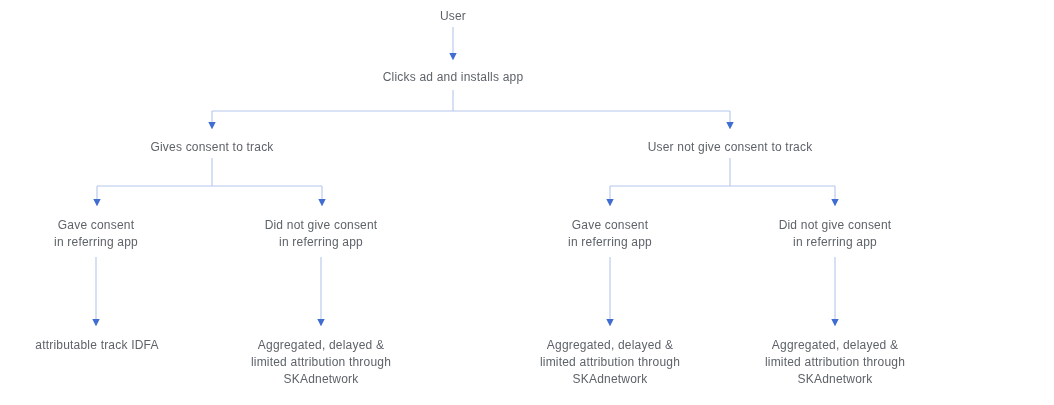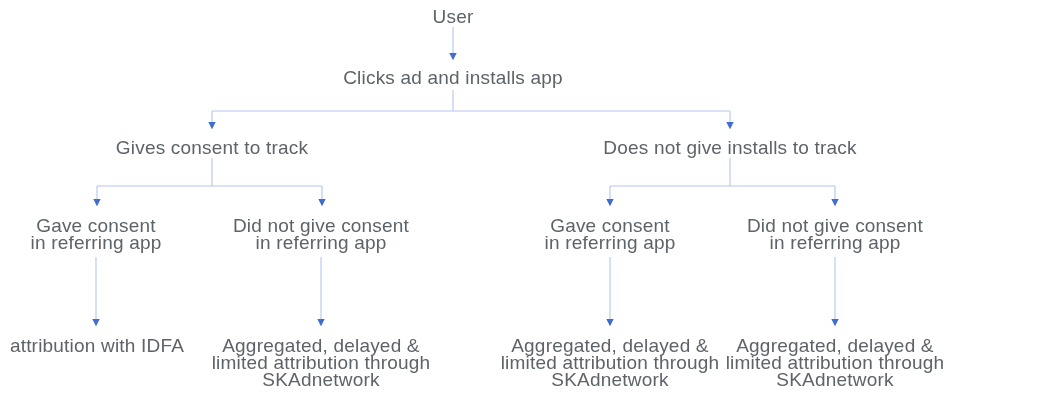--- a/index.html
+++ b/index.html
@@ -30,21 +30,21 @@
     fill: none;
   }
   .connectors marker path {
     fill: var(--arrowhead);
     stroke: none;
   }
   .node {
     position: absolute;
     transform: translateX(-50%);
     text-align: center;
-    font-size: 19px;
+    font-size: 12px;
     line-height: 17px;
     white-space: nowrap;
     letter-spacing: 0.2px;
   }
 </style>
 </head>
 <body>
 
 <div class="canvas">
 
@@ -69,21 +69,21 @@
     <path d="M610,257 V321" marker-end="url(#ah)"></path>
     <path d="M835,257 V321" marker-end="url(#ah)"></path>
   </svg>
 
   <div class="node" style="left:453px; top:8px">User</div>
 
   <div class="node" style="left:453px; top:69px">Clicks ad and installs app</div>
 
   <div class="node" style="left:212px; top:139px">Gives consent to track</div>
 
-  <div class="node" style="left:730px; top:139px">Does not give installs to track</div>
+  <div class="node" style="left:730px; top:139px">User not give consent to track</div>
 
   <div class="node" style="left:96px; top:217px">
     <div>Gave consent</div>
     <div>in referring app</div>
   </div>
 
   <div class="node" style="left:321px; top:217px">
     <div>Did not give consent</div>
     <div>in referring app</div>
   </div>
@@ -92,21 +92,21 @@
     <div>Gave consent</div>
     <div>in referring app</div>
   </div>
 
   <div class="node" style="left:835px; top:217px">
     <div>Did not give consent</div>
     <div>in referring app</div>
   </div>
 
   <div class="node" style="left:97px; top:337px">
-    <div>attribution with IDFA</div>
+    <div>attributable track IDFA</div>
   </div>
 
   <div class="node" style="left:321px; top:337px">
     <div>Aggregated, delayed &amp;</div>
     <div>limited attribution through</div>
     <div>SKAdnetwork</div>
   </div>
 
   <div class="node" style="left:610px; top:337px">
     <div>Aggregated, delayed &amp;</div>

